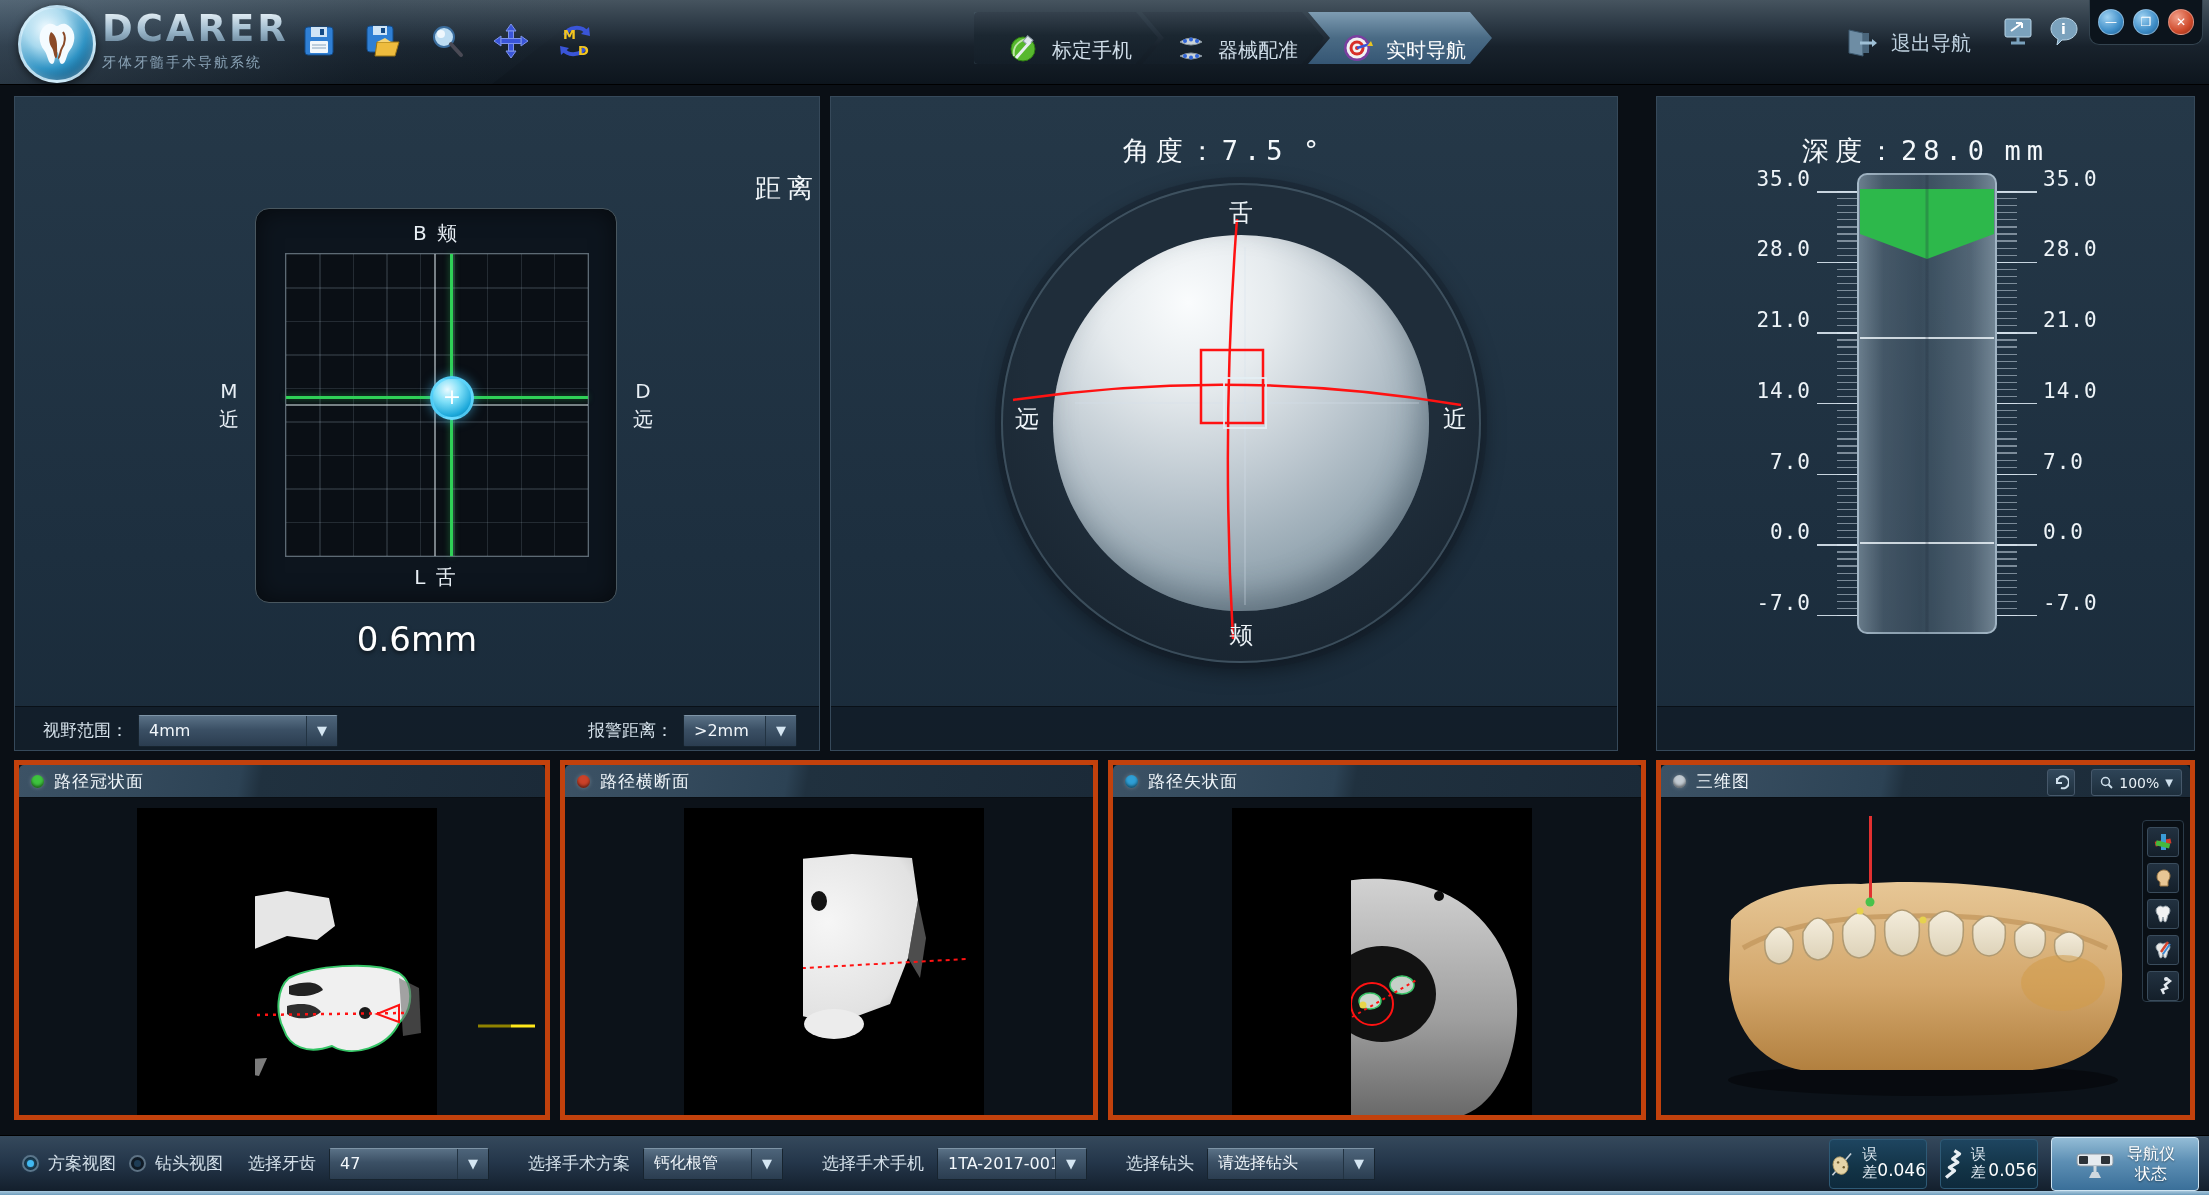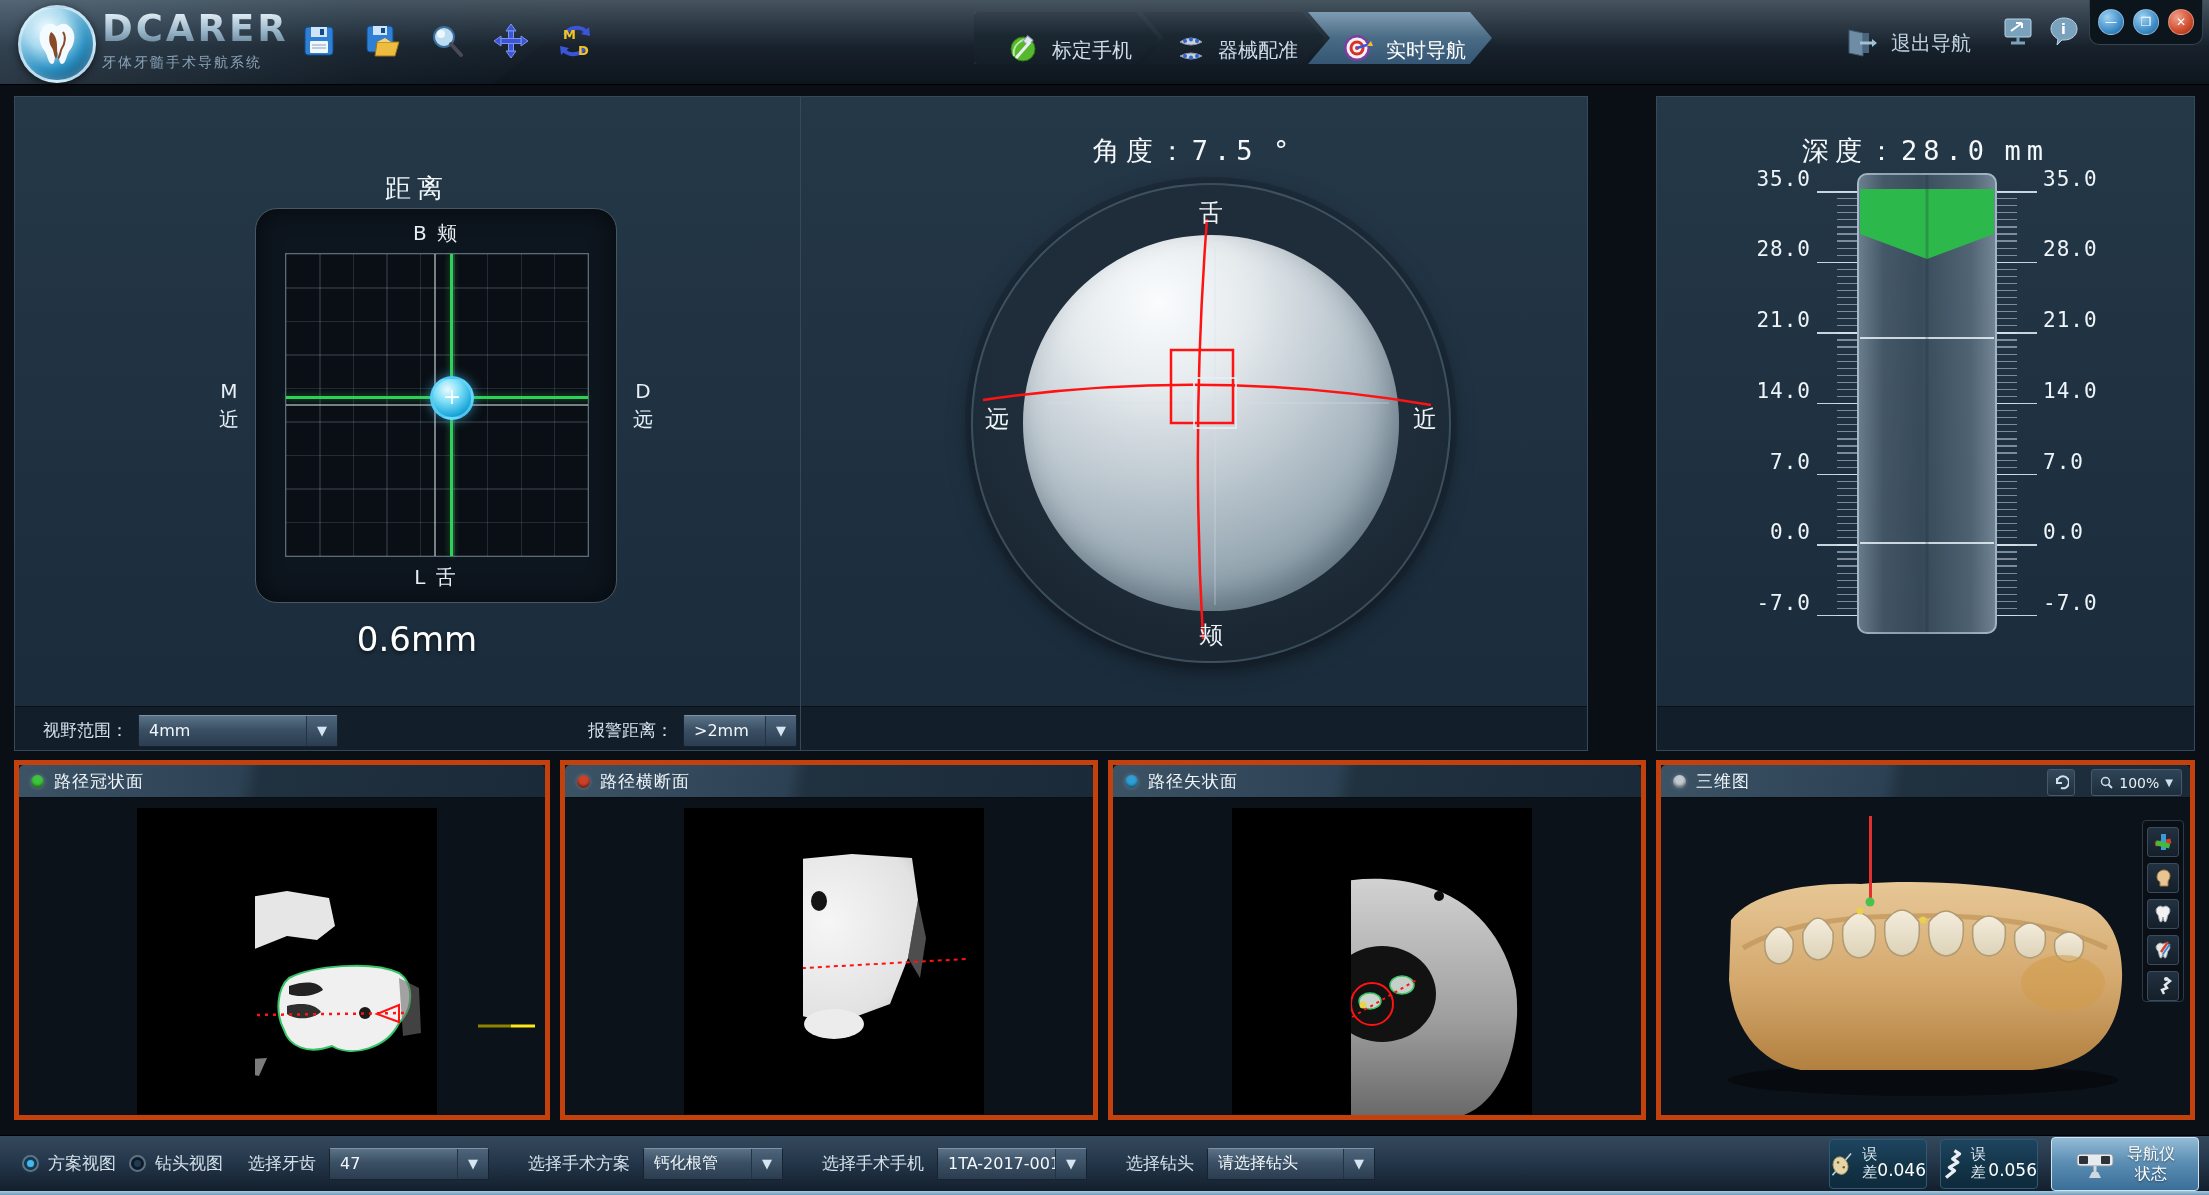--- a/index.html
+++ b/index.html
@@ -44,30 +44,30 @@
     font-size:12px;color:#fff;cursor:pointer;border:1px solid rgba(255,255,255,.35);}
   .winbtn.min,.winbtn.rest{background:radial-gradient(circle at 35% 30%,#9fd2f2,#3f8ec8 60%,#1c5e93);}
   .winbtn.close{background:radial-gradient(circle at 35% 30%,#f2a08a,#cf4b2c 60%,#8f2a12);}
 
   
   .panel{position:absolute;top:96px;height:655px;background:linear-gradient(#253848,#1d2f3f 70%,#1a2b3a);
     border:1px solid #36495a;box-sizing:border-box;}
   .panel .footstrip{position:absolute;left:0;bottom:0;width:100%;height:44px;
     background:rgba(8,13,19,.42);border-top:1px solid rgba(0,0,0,.45);box-sizing:border-box;}
   #distance-panel{left:14px;width:806px;}
-  #angle-panel{left:800px;width:788px;}
+  #angle-panel{left:830px;width:788px;}
   #depth-panel{left:1656px;width:539px;}
 
   .panel-title{position:absolute;width:100%;text-align:center;font-size:26px;color:#f2f7fa;letter-spacing:6px;}
   .big-title{font-size:27px;color:#f4f8fb;}
 
   
-  #dist-title{top:74px;}
+  #dist-title{top:74px;text-align:right;}
   .grid-box{position:absolute;left:240px;top:111px;width:360px;height:393px;background:#0d151e;
-    border:1px solid #49575f;border-radius:22px;box-shadow:inset 0 0 24px rgba(0,0,0,.55);}
+    border:1px solid #49575f;border-radius:14px;box-shadow:inset 0 0 24px rgba(0,0,0,.55);}
   .grid-box .toplab{position:absolute;top:11px;width:100%;text-align:center;font-size:20px;color:#e8eff5;letter-spacing:2px;}
   .grid-box .botlab{position:absolute;bottom:11px;width:100%;text-align:center;font-size:20px;color:#e8eff5;letter-spacing:2px;}
   .grid{position:absolute;left:29px;top:44px;width:302px;height:302px;background:#0a0f15;border:1px solid #5d6a74;
     background-image:
       repeating-linear-gradient(to right,rgba(170,190,205,.16) 0 1px,transparent 1px 33.5px),
       repeating-linear-gradient(to bottom,rgba(170,190,205,.16) 0 1px,transparent 1px 33.5px);}
   .wh-v{position:absolute;top:0;width:2px;height:100%;background:rgba(230,242,248,.5);}
   .wh-h{position:absolute;left:0;height:2px;width:100%;background:rgba(230,242,248,.5);}
   .gr-v{position:absolute;top:0;width:3px;height:100%;background:#2fd157;box-shadow:0 0 6px rgba(47,209,87,.5);}
   .gr-h{position:absolute;left:0;height:3px;width:100%;background:#2fd157;box-shadow:0 0 6px rgba(47,209,87,.5);}

